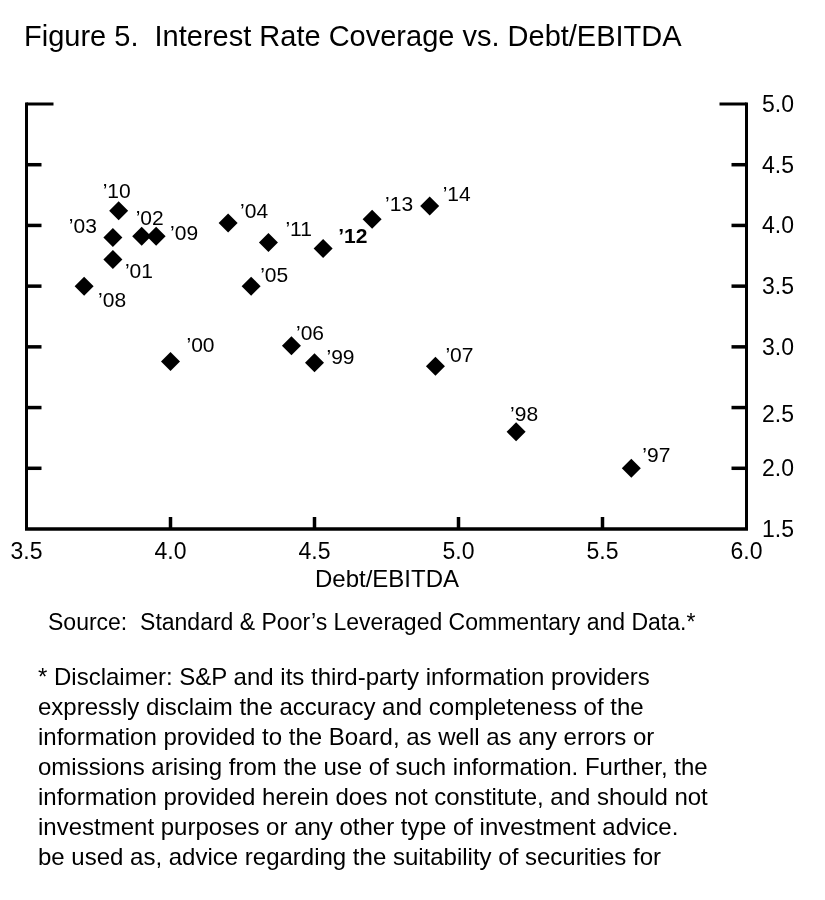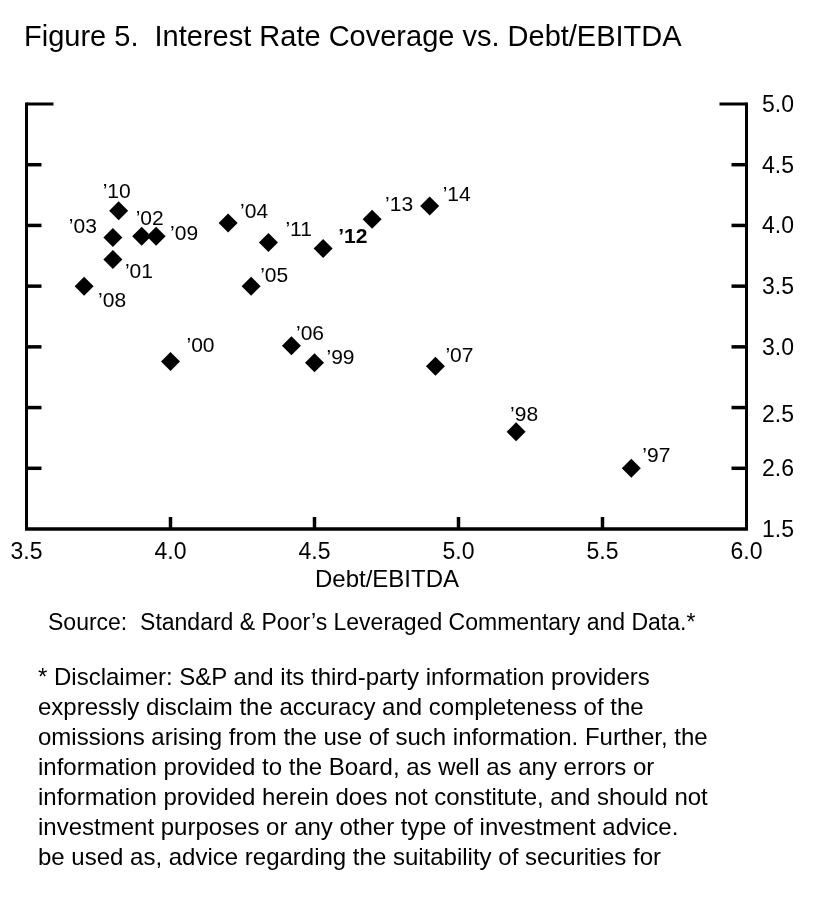--- a/index.html
+++ b/index.html
@@ -115,21 +115,21 @@
         <path d="M 84.10000000000005 276.6428571428571 L 93.60000000000005 286.1428571428571 L 84.10000000000005 295.6428571428571 L 74.60000000000005 286.1428571428571 Z" fill="#000000"></path>
         <path d="M 156.10000000000005 226.85714285714283 L 165.60000000000005 236.35714285714283 L 156.10000000000005 245.85714285714283 L 146.60000000000005 236.35714285714283 Z" fill="#000000"></path>
         <path d="M 118.65999999999995 201.35714285714283 L 128.15999999999997 210.85714285714283 L 118.65999999999995 220.35714285714283 L 109.15999999999995 210.85714285714283 Z" fill="#000000"></path>
         <path d="M 268.41999999999996 232.92857142857144 L 277.91999999999996 242.42857142857144 L 268.41999999999996 251.92857142857144 L 258.91999999999996 242.42857142857144 Z" fill="#000000"></path>
         <path d="M 323.14000000000004 239 L 332.64000000000004 248.5 L 323.14000000000004 258 L 313.64000000000004 248.5 Z" fill="#000000"></path>
         <path d="M 372.1 209.8571428571429 L 381.6 219.3571428571429 L 372.1 228.8571428571429 L 362.6 219.3571428571429 Z" fill="#000000"></path>
         <path d="M 429.7000000000001 196.5 L 439.2000000000001 206 L 429.7000000000001 215.5 L 420.2000000000001 206 Z" fill="#000000"></path>
       </svg>
     <div id="chart-labels">
         <div class="tick-label-y" style="left: 762px; top: 529px;">1.5</div>
-        <div class="tick-label-y" style="left: 762px; top: 468.286px;">2.6</div>
+        <div class="tick-label-y" style="left: 762px; top: 468.286px;">2.0</div>
         <div class="tick-label-y" style="left: 762px; top: 414px;">2.5</div>
         <div class="tick-label-y" style="left: 762px; top: 346.857px;">3.0</div>
         <div class="tick-label-y" style="left: 762px; top: 286.143px;">3.5</div>
         <div class="tick-label-y" style="left: 762px; top: 225.429px;">4.0</div>
         <div class="tick-label-y" style="left: 762px; top: 164.714px;">4.5</div>
         <div class="tick-label-y" style="left: 762px; top: 104px;">5.0</div>
         <div class="tick-label-x" style="left: 26.5px; top: 538px;">3.5</div>
         <div class="tick-label-x" style="left: 170.5px; top: 538px;">4.0</div>
         <div class="tick-label-x" style="left: 314.5px; top: 538px;">4.5</div>
         <div class="tick-label-x" style="left: 458.5px; top: 538px;">5.0</div>
@@ -156,20 +156,20 @@
       </div>
   </div>
 
   <div class="x-axis-title">Debt/EBITDA</div>
 
   <div class="source-note">Source:  Standard &amp; Poor’s Leveraged Commentary and Data.*</div>
 
   <div class="disclaimer">
     <div>* Disclaimer: S&amp;P and its third-party information providers</div>
     <div>expressly disclaim the accuracy and completeness of the</div>
+    <div>information provided to the Board, as well as any errors or</div>
     <div>omissions arising from the use of such information. Further, the</div>
-    <div>information provided to the Board, as well as any errors or</div>
     <div>information provided herein does not constitute, and should not</div>
     <div>investment purposes or any other type of investment advice.</div>
     <div>be used as, advice regarding the suitability of securities for</div>
   </div>
 
 </div>
 
 </body></html>

